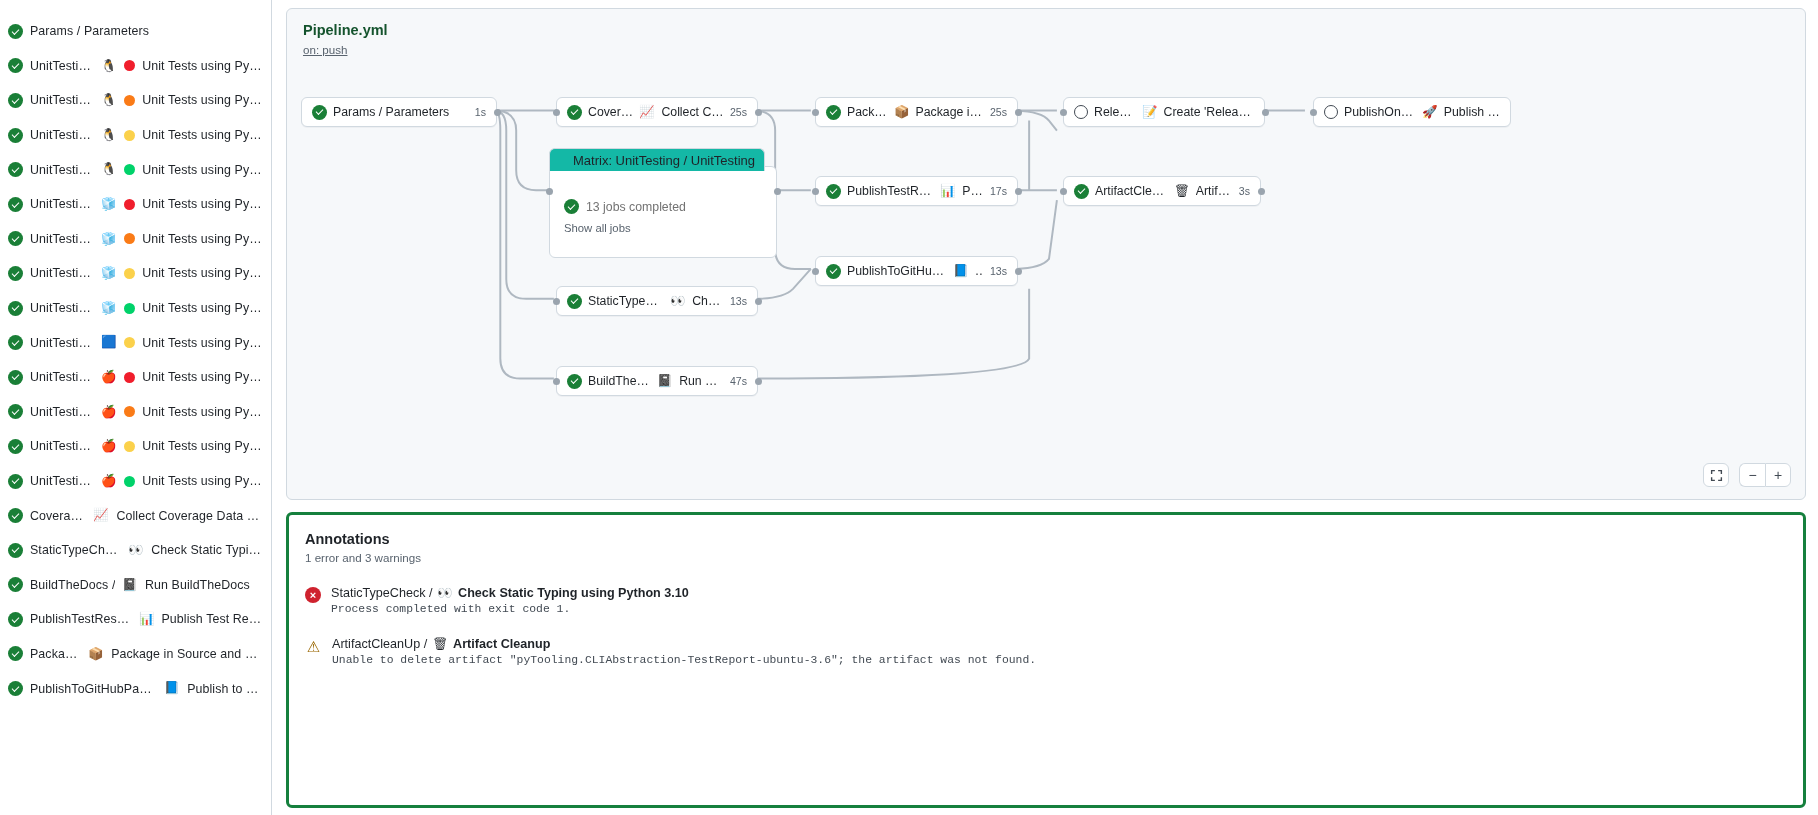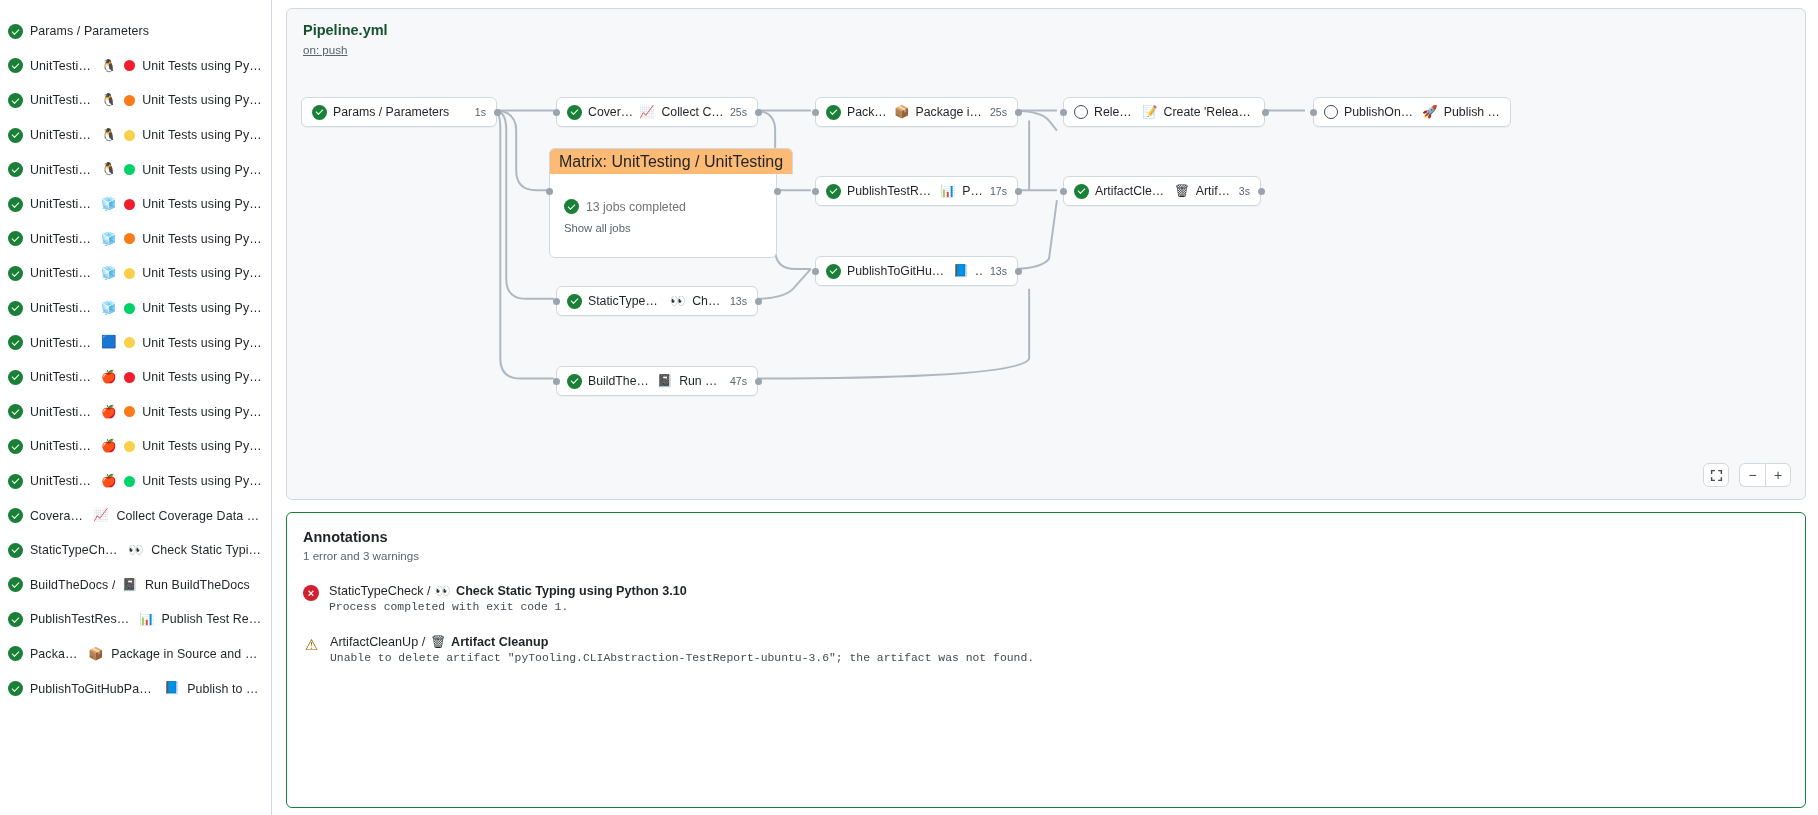--- a/index.html
+++ b/index.html
@@ -123,27 +123,27 @@
   
   .matrix-box {
     position: absolute;
     background: #ffffff;
     border: 1px solid #d1d9e0;
     border-radius: 6px;
     z-index: 2;
   }
   .matrix-tab {
     position: absolute;
-    background: #fdba74;
+    background: #14b8a6;
     border: 1px solid #d1d9e0;
     border-bottom: none;
     border-radius: 6px 6px 0 0;
-    font-size: 16px;
+    font-size: 13px;
     color: #1f2328;
-    padding: 4px 9px 3px 9px;
+    padding: 4px 9px 3px 23px;
     z-index: 3;
     white-space: nowrap;
   }
   .matrix-jobs {
     position: absolute;
     display: flex; align-items: center; gap: 7px;
     font-size: 12.3px; color: #737373;
     z-index: 3; cursor: pointer;
   }
   .matrix-link {
@@ -170,21 +170,21 @@
     color: #424a53;
     font-size: 14px;
   }
   .zpair { display: flex; }
   .zpair .zbtn:first-child { border-radius: 6px 0 0 6px; border-right: none; }
   .zpair .zbtn:last-child { border-radius: 0 6px 6px 0; }
 
   
   .annot-card {
     margin: 12px 12px 0 14px;
-    border: 1px solid #15803d;
+    border: 3px solid #15803d;
     border-radius: 6px;
     background: #ffffff;
     padding: 16px 16px 10px 16px;
     height: 296px;
     overflow: hidden;
   }
   .annot-title { font-size: 14.5px; font-weight: 700; color: #1f2328; }
   .annot-sub { font-size: 11.6px; color: #59636e; margin-top: 4px; }
   .annot-row { display: flex; gap: 10px; margin-top: 22px; }
   .annot-body { display: flex; flex-direction: column; gap: 3px; }

